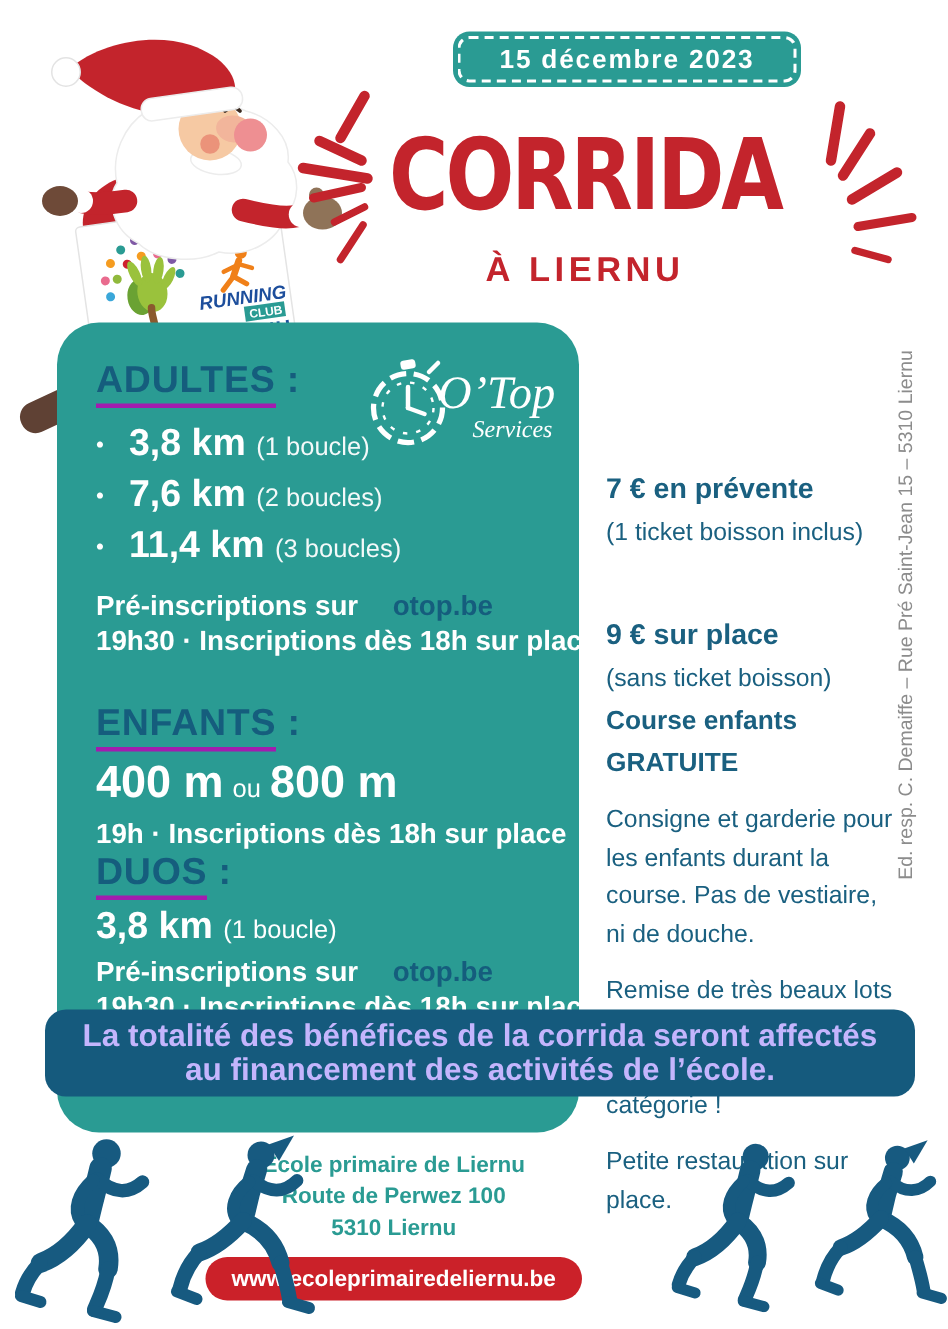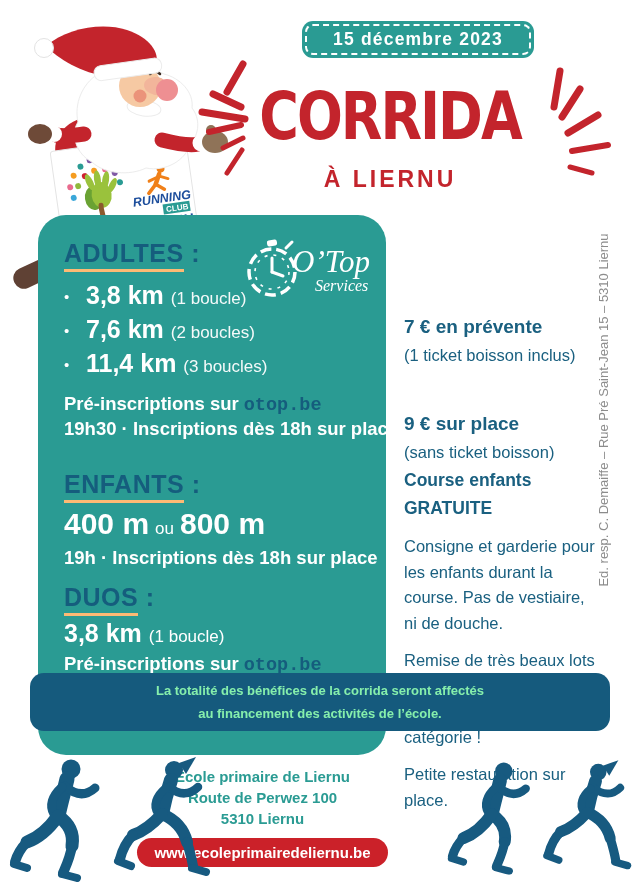--- a/index.html
+++ b/index.html
@@ -17,30 +17,30 @@
   .title{left:240px;top:78px;width:300px;text-align:center;color:#c3242c;}
   .title .main{display:inline-block;font-family:"DejaVu Sans",sans-serif;font-weight:bold;
                font-size:54px;letter-spacing:-2px;transform:scaleY(1.22);transform-origin:top center;}
   .subtitle{left:240px;top:166px;width:300px;text-align:center;color:#c3242c;
             font-weight:bold;font-size:23px;letter-spacing:3px;}
 
   
   .card{left:38px;top:215px;width:348px;height:540px;background:#2a9b93;border-radius:28px;z-index:1;}
   .card-inner{padding:24px 14px 0 26px;color:#fff;}
   .sec-head{font-size:25px;font-weight:bold;color:#155d7d;letter-spacing:.5px;}
-  .sec-head .w{display:inline-block;border-bottom:3px solid #fdba74;padding-bottom:1px;}
+  .sec-head .w{display:inline-block;border-bottom:3px solid #a21caf;padding-bottom:1px;}
   .dist-list{margin-top:8px;}
   .dist-item{line-height:30px;white-space:nowrap;}
   .dist-item .b{display:inline-block;width:22px;font-size:15px;vertical-align:2px;}
   .dist-item .d{font-size:25px;font-weight:bold;}
   .dist-item .l{font-size:17px;font-weight:normal;margin-left:7px;opacity:.95;}
   .pre-line{margin-top:10px;font-size:18.5px;font-weight:bold;line-height:23px;white-space:nowrap;}
-  .pre-line .link{color:#155d7d;margin-left:5px;font-family:Liberation Mono, monospace;}
+  .pre-line .link{color:#155d7d;margin-left:23px;}
   .time-line{font-size:18.5px;font-weight:bold;line-height:23px;white-space:nowrap;}
-  .mt18{margin-top:30px;} .mt14{margin-top:14px;}
+  .mt18{margin-top:30px;} .mt14{}
   .enf-dist{margin-top:4px;line-height:34px;white-space:nowrap;}
   .enf-dist .d{font-size:30px;font-weight:bold;}
   .enf-dist .o{font-size:17px;margin:0 6px;}
   .duo-dist{margin-top:2px;line-height:30px;white-space:nowrap;}
   .duo-dist .d{font-size:25px;font-weight:bold;}
   .duo-dist .l{font-size:17px;margin-left:7px;}
 
   
   .info{left:404px;top:272px;width:196px;color:#1a6080;}
   .info .bold{font-weight:bold;font-size:19px;line-height:28px;margin-top:41px;}
@@ -48,21 +48,21 @@
   .info .freeb{font-weight:bold;font-size:17.5px;line-height:28px;}
   .info p{margin:12px 0 0 0;font-size:16.5px;line-height:25.5px;}
 
   
   .legal{left:389px;top:402px;width:430px;height:16px;transform:rotate(-90deg);
          color:#8c8c8c;font-size:13px;text-align:center;}
 
   
   .banner{left:30px;top:673px;width:580px;height:58px;background:#155a7d;border-radius:14px;z-index:5;
           display:flex;flex-direction:column;align-items:center;justify-content:center;}
-  .banner span{display:block;color:#86efac;font-weight:bold;font-size:13px;line-height:23px;text-align:center;}
+  .banner span{display:block;color:#c4b5fd;font-weight:bold;font-size:21px;line-height:23px;text-align:center;}
 
   
   .footer{left:120px;top:766px;width:285px;text-align:center;}
   .footer .l{color:#2a9b93;font-weight:bold;font-size:15px;line-height:21px;}
   .site-pill{display:inline-block;margin-top:9px;background:#cb2129;color:#fff;font-weight:bold;
              font-size:15px;padding:6px 17px;border-radius:16px;}
   svg text{font-family:"Liberation Sans","DejaVu Sans",sans-serif;}
   .otop-txt{font-family:"Liberation Serif","DejaVu Serif",serif;font-style:italic;}
 </style>
 </head>

